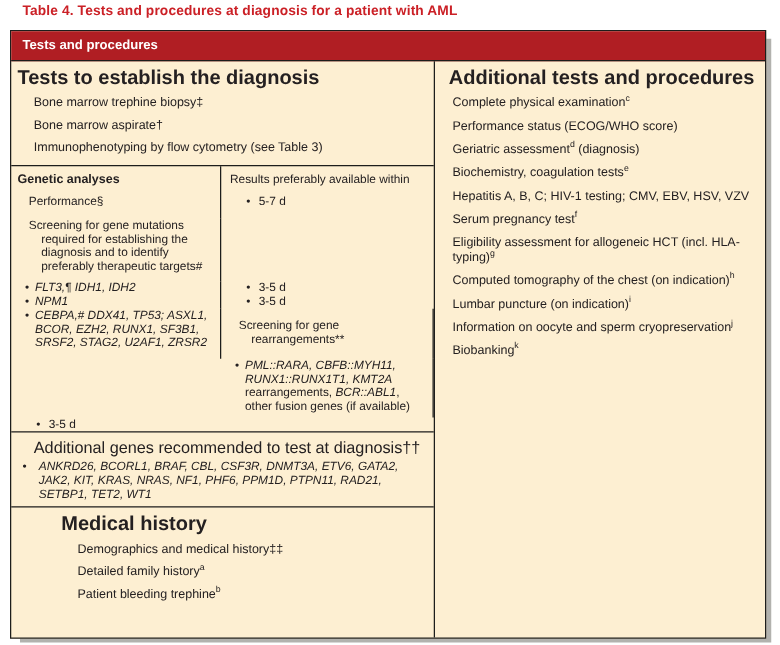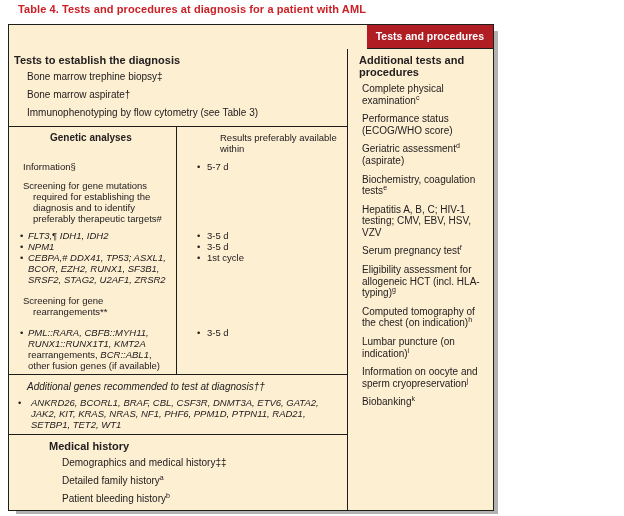--- a/index.html
+++ b/index.html
@@ -6,62 +6,62 @@
   body{
     width:624px;height:516px;background:#ffffff;position:relative;overflow:hidden;
     font-family:"Liberation Sans","DejaVu Sans",sans-serif;color:#242021;
     -webkit-font-smoothing:antialiased;
   }
   .title{
     position:absolute;left:18px;top:3px;margin:0;
     font-size:11px;font-weight:bold;color:#cb2026;letter-spacing:.1px;
   }
   .tbl{
-    position:absolute;left:8px;top:24px;width:486px;height:487px;
+    position:absolute;left:8px;top:24px;width:605px;height:487px;
     border:1.6px solid #1d1d1b;background:#fdefd2;box-sizing:border-box;
     box-shadow:6px 5px 0 -2px #b2b2ae;
-    display:flex;flex-direction:column;align-items:flex-end;
+    display:flex;flex-direction:column;
   }
   .bar{
     background:#b01e23;color:#ffffff;font-weight:bold;font-size:10.5px;
     padding:5px 9px 6px 9px;border-bottom:1.6px solid #1d1d1b;flex:0 0 auto;
   }
   .cols{flex:1;display:flex;min-height:0;}
   .leftcol{width:339px;flex:0 0 339px;border-right:1.6px solid #1d1d1b;display:flex;flex-direction:column;box-sizing:border-box;}
   .rightcol{flex:1;padding:5px 8px 0 11px;font-size:10px;}
 
   .sec{border-bottom:1.4px solid #1d1d1b;box-sizing:border-box;}
-  .sec-h{font-weight:bold;font-size:11px;padding:0 0 2px 0;}
+  .sec-h{font-weight:bold;font-size:16px;padding:0 0 2px 0;}
 
   
   .plain-sec{padding:5px 6px 4px 5px;}
   .plain-sec .item{padding-left:13px;line-height:18px;font-size:10px;}
   .mh{flex:1;border-bottom:none;padding-left:40px;}
 
   
   .gen{display:grid;grid-template-columns:168px 1fr;font-size:9.5px;flex:0 0 auto;}
   .gl{border-right:1.3px solid #1d1d1b;padding-left:5px;box-sizing:border-box;}
   .gr{padding-left:7px;box-sizing:border-box;}
-  .gen .hdr{padding-top:5px;padding-bottom:7px;margin-left:36px;}
+  .gen .hdr{padding-top:5px;padding-bottom:7px;}
   .gen .gl.hdr{font-weight:bold;font-size:10px;}
   .g-item{padding-left:9px;padding-bottom:8px;line-height:11px;}
   .g-para{padding-left:19px;text-indent:-10px;line-height:11px;padding-bottom:6px;padding-right:4px;}
   .g-para2{padding-left:19px;text-indent:-10px;line-height:11px;padding-top:8px;padding-bottom:10px;}
   .blt{display:flex;line-height:11px;}
   .blt::before{content:"\2022";flex:0 0 11px;padding-left:6px;box-sizing:content-box;}
   .gl .blt::before{flex-basis:8px;}
   .blt .bt{flex:1;padding-right:3px;}
   .gr .blt{padding-left:7px;}
   .gr .blt::before{flex-basis:10px;}
   .pml{padding-bottom:3px;}
   .cebpa{padding-bottom:2px;}
 
   
   .addg{padding:5px 6px 4px 5px;font-size:9.5px;}
-  .addg .intro{padding-left:13px;line-height:13px;margin-bottom:4px;font-size:10px;font-style:italic;}
+  .addg .intro{padding-left:13px;line-height:13px;margin-bottom:4px;font-size:13px;}
   .addg .blt{line-height:11px;}
   .addg .blt::before{flex-basis:13px;padding-left:4px;}
   .italic{font-style:italic;}
 
   
   .rightcol .sec-h{padding-bottom:5px;}
   .r-item{padding-left:3px;line-height:11.5px;margin-bottom:7.2px;}
   .r-item.hang{padding-left:13px;text-indent:-10px;}
   sup{font-size:7px;line-height:0;}
   i{font-style:italic;margin-top:36px;}
@@ -85,21 +85,21 @@
         <div class="item">Bone marrow trephine biopsy‡</div>
         <div class="item">Bone marrow aspirate†</div>
         <div class="item">Immunophenotyping by flow cytometry (see Table 3)</div>
       </div>
 
       <div class="sec gen">
         <div class="gl hdr">Genetic analyses</div>
         <div class="gr hdr">Results preferably available within</div>
 
         <div class="gl">
-            <div class="g-item">Information§</div>
+            <div class="g-item">Performance§</div>
           </div>
         <div class="gr">
             <div class="blt">
               <span class="bt">5-7 d</span>
             </div>
           </div>
 
         <div class="gl">
             <div class="g-para">Screening for gene mutations required for establishing the diagnosis and to identify preferably therapeutic targets#</div>
           </div>
@@ -125,25 +125,20 @@
             <div class="blt">
               <span class="bt">3-5 d</span>
             </div>
           </div>
 
         <div class="gl">
             <div class="blt cebpa">
               <span class="bt"><i>CEBPA,</i><span># </span><i>DDX41, TP53; ASXL1, BCOR, EZH2, RUNX1, SF3B1, SRSF2, STAG2, U2AF1, ZRSR2</i></span>
             </div>
           </div>
-        <div class="gr">
-            <div class="blt">
-              <span class="bt">1st cycle</span>
-            </div>
-          </div>
 
         <div class="gl">
             <div class="g-para2">Screening for gene rearrangements**</div>
           </div>
         <div class="gr"></div>
 
         <div class="gl">
             <div class="blt pml">
               <span class="bt"><i>PML::RARA, CBFB::MYH11, RUNX1::RUNX1T1, KMT2A</i><span> rearrangements, </span><i>BCR::ABL1</i><span>, other fusion genes (if available)</span></span>
             </div>
@@ -159,30 +154,30 @@
         <div class="intro">Additional genes recommended to test at diagnosis††</div>
         <div class="blt">
             <span class="bt italic">ANKRD26, BCORL1, BRAF, CBL, CSF3R, DNMT3A, ETV6, GATA2, JAK2, KIT, KRAS, NRAS, NF1, PHF6, PPM1D, PTPN11, RAD21, SETBP1, TET2, WT1</span>
           </div>
       </div>
 
       <div class="sec plain-sec mh">
         <div class="sec-h">Medical history</div>
         <div class="item"><span>Demographics and medical history‡‡</span></div>
         <div class="item"><span>Detailed family history</span><sup>a</sup></div>
-        <div class="item"><span>Patient bleeding history</span><sup>b</sup></div>
+        <div class="item"><span>Patient bleeding trephine</span><sup>b</sup></div>
         <div class="item"></div>
       </div>
     </div>
 
     <div class="rightcol">
       <div class="sec-h">Additional tests and procedures</div>
       <div class="r-item"><span>Complete physical examination</span><sup>c</sup></div>
       <div class="r-item"><span>Performance status (ECOG/WHO score)</span></div>
-      <div class="r-item"><span>Geriatric assessment</span><sup>d</sup><span> (aspirate)</span></div>
+      <div class="r-item"><span>Geriatric assessment</span><sup>d</sup><span> (diagnosis)</span></div>
       <div class="r-item"><span>Biochemistry, coagulation tests</span><sup>e</sup></div>
       <div class="r-item"><span>Hepatitis A, B, C; HIV-1 testing; CMV, EBV, HSV, VZV</span></div>
       <div class="r-item"><span>Serum pregnancy test</span><sup>f</sup></div>
       <div class="r-item"><span>Eligibility assessment for allogeneic HCT (incl. HLA-typing)</span><sup>g</sup></div>
       <div class="r-item"><span>Computed tomography of the chest (on indication)</span><sup>h</sup></div>
       <div class="r-item"><span>Lumbar puncture (on indication)</span><sup>i</sup></div>
       <div class="r-item"><span>Information on oocyte and sperm cryopreservation</span><sup>j</sup></div>
       <div class="r-item"><span>Biobanking</span><sup>k</sup></div>
     </div>
 

